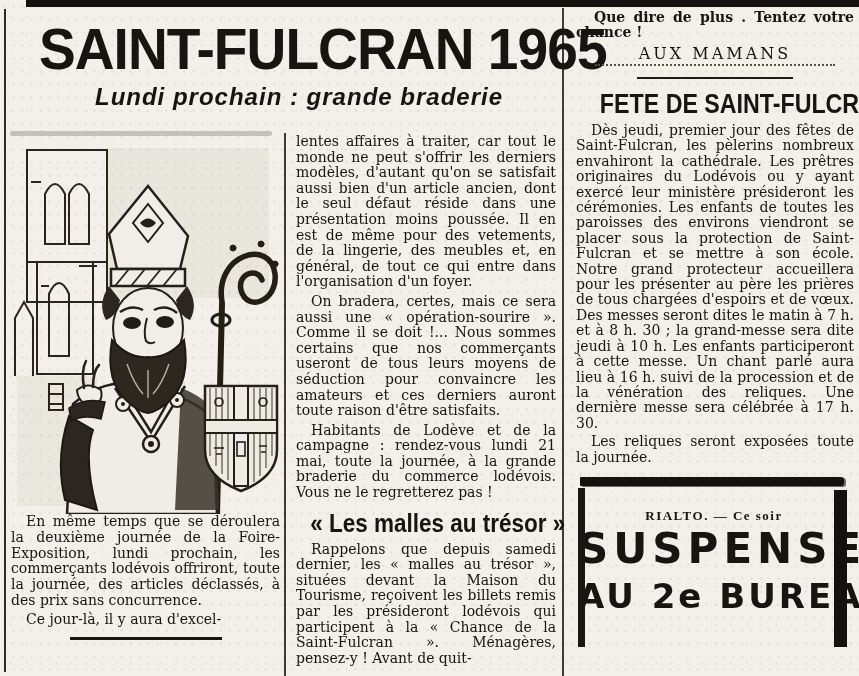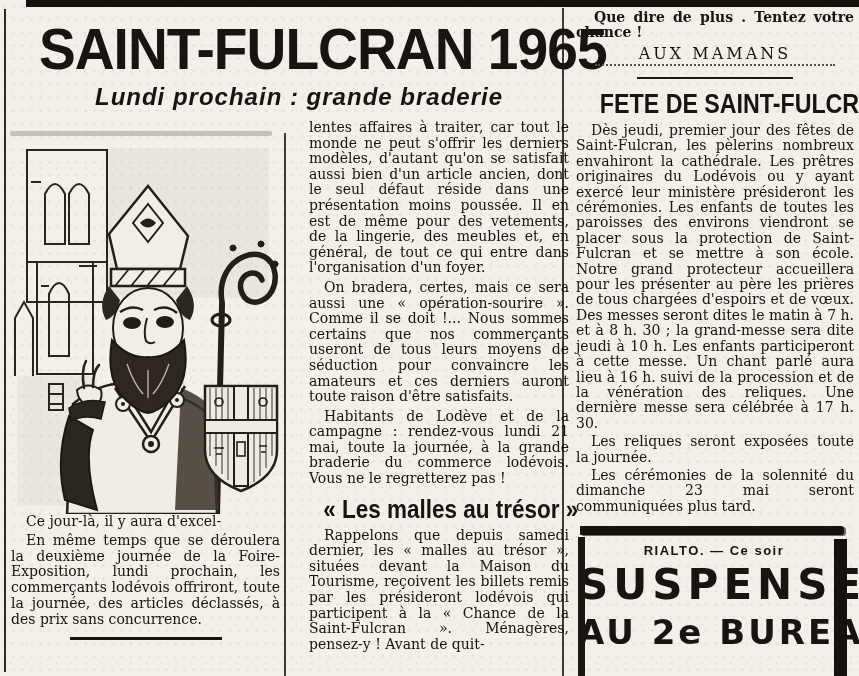--- a/index.html
+++ b/index.html
@@ -41,21 +41,21 @@
     letter-spacing:1px;white-space:nowrap;
   }
 
   
   .col p{margin:0 0 3px 0;text-align:justify;}
   .col p.ind{text-indent:15px;}
   #left-col{position:absolute;left:11px;top:136px;width:269px;font-size:14px;line-height:15.8px;}
   #left-col .illus{display:block;width:268px;height:378px;}
   .end-rule{width:152px;height:3px;background:#181411;margin:9px auto 0 auto;}
 
-  #mid-col{position:absolute;left:296px;top:120px;width:260px;font-size:14px;line-height:15.6px;margin-left:13px;}
+  #mid-col{position:absolute;left:296px;top:134px;width:260px;font-size:14px;line-height:15.6px;}
   #mid-col p{margin-bottom:4px;}
   .malles-head{
     margin:10px 0 6px 0;text-align:center;
     font-family:"Liberation Sans", sans-serif;font-weight:700;font-size:25px;line-height:1;
     white-space:nowrap;
   }
   .malles-head > span{display:inline-block;transform:scaleX(.9);}
 
   #right-col{position:absolute;left:576px;top:10px;width:278px;font-size:14px;line-height:15.4px;}
   .teaser{font-weight:bold;text-indent:18px;margin:8px 0 1px 0;}
@@ -71,21 +71,21 @@
     font-family:"Liberation Sans", sans-serif;font-weight:900;font-size:27px;line-height:1;
     white-space:nowrap;
   }
   .fete-head > span{display:inline-block;transform:scaleX(.86);letter-spacing:0;}
 
   
   .ad-box{position:relative;margin-top:12px;margin-left:2px;width:272px;height:140px;}
   .ad-topbar{height:9px;background:#14110e;margin:0 6px 0 2px;border-radius:1px 3px 3px 1px;box-shadow:2px 1px 0 rgba(20,17,14,.6);}
   .ad-left-bar{position:absolute;left:0;top:11px;bottom:-30px;width:7px;background:#1a1713;}
   .ad-right-bar{position:absolute;right:3px;top:13px;bottom:-30px;width:13px;background:#14110e;}
-  .ad-venue{margin-top:8px;text-align:center;font-family:Liberation Sans, sans-serif;font-weight:bold;font-size:13px;letter-spacing:1.5px;}
+  .ad-venue{margin-top:22px;text-align:center;font-family:Liberation Serif, serif;font-weight:bold;font-size:13px;letter-spacing:1.5px;}
   .ad-title{margin-top:5px;text-align:center;font-family:"DejaVu Sans",sans-serif;font-weight:900;font-size:42px;line-height:1;letter-spacing:5px;}
   .ad-sub{margin-top:9px;text-align:center;font-family:"DejaVu Sans",sans-serif;font-weight:900;font-size:34px;line-height:1;letter-spacing:3px;white-space:nowrap;}
 </style>
 <title>SAINT-FULCRAN 1965</title></head>
 <body>
 
 <div id="page">
 
   <div class="top-bar"></div>
   <div class="left-border"></div>
@@ -188,42 +188,41 @@
           <line x1="261" y1="252" x2="261" y2="320"></line>
         </g>
         <rect x="223" y="250" width="14" height="100" fill="#eeebe2" stroke="#241f19" stroke-width="2"></rect>
         <rect x="194" y="284" width="72" height="13" fill="#eeebe2" stroke="#241f19" stroke-width="2"></rect>
         <circle cx="208" cy="266" r="4" fill="none" stroke="#241f19" stroke-width="1.6"></circle>
         <circle cx="252" cy="266" r="4" fill="none" stroke="#241f19" stroke-width="1.6"></circle>
         <path d="M203 312 h10 M205 318 h6 M248 310 h8 M250 316 h5" stroke="#241f19" stroke-width="1.6"></path>
         <rect x="226" y="306" width="8" height="14" fill="none" stroke="#241f19" stroke-width="1.6"></rect>
       </g>
     </svg>
+    <p class="ind">En même temps que se déroulera la deuxième journée de la Foire-Exposition, lundi prochain, les commerçants lodévois offriront, toute la journée, des articles déclassés, à des prix sans concurrence.</p>
     <p class="ind">Ce jour-là, il y aura d'excel-</p>
-    <p class="ind">En même temps que se déroulera la deuxième journée de la Foire-Exposition, lundi prochain, les commerçants lodévois offriront, toute la journée, des articles déclassés, à des prix sans concurrence.</p>
     <div class="end-rule"></div>
   </section>
 
   <section id="mid-col" class="col">
     <p>lentes affaires à traiter, car tout le monde ne peut s'offrir les derniers modèles, d'autant qu'on se satisfait aussi bien d'un article ancien, dont le seul défaut réside dans une présentation moins poussée. Il en est de même pour des vetements, de la lingerie, des meubles et, en général, de tout ce qui entre dans l'organisation d'un foyer.</p>
     <p class="ind">On bradera, certes, mais ce sera aussi une « opération-sourire ». Comme il se doit !... Nous sommes certains que nos commerçants useront de tous leurs moyens de séduction pour convaincre les amateurs et ces derniers auront toute raison d'être satisfaits.</p>
     <p class="ind">Habitants de Lodève et de la campagne : rendez-vous lundi 21 mai, toute la journée, à la grande braderie du commerce lodévois. Vous ne le regretterez pas !</p>
     <h3 class="malles-head"><span>« Les malles au trésor »</span></h3>
     <p class="ind">Rappelons que depuis samedi dernier, les « malles au trésor », situées devant la Maison du Tourisme, reçoivent les billets remis par les présideront lodévois qui participent à la « Chance de la Saint-Fulcran ». Ménagères, pensez-y ! Avant de quit-</p>
   </section>
 
   <section id="right-col" class="col">
     <p class="teaser">Que dire de plus .  Tentez votre chance !</p>
     <h4 class="aux-head">AUX MAMANS</h4>
     <div class="dotted-rule"></div>
     <div class="solid-rule"></div>
     <h3 class="fete-head"><span>FETE DE SAINT-FULCRAN</span></h3>
     <p class="ind">Dès jeudi, premier jour des fêtes de Saint-Fulcran, les pèlerins nombreux envahiront la cathédrale. Les prêtres originaires du Lodévois ou y ayant exercé leur ministère présideront les cérémonies. Les enfants de toutes les paroisses des environs viendront se placer sous la protection de Saint-Fulcran et se mettre à son école. Notre grand protecteur accueillera pour les présenter au père les prières de tous chargées d'espoirs et de vœux. Des messes seront dites le matin à 7 h. et à 8 h. 30 ; la grand-messe sera dite jeudi à 10 h. Les enfants participeront à cette messe. Un chant parlé aura lieu à 16 h. suivi de la procession et de la vénération des reliques. Une dernière messe sera célébrée à 17 h. 30.</p>
     <p class="ind">Les reliques seront exposées toute la journée.</p>
-    <p class="ind">Les cérémonies de la solennité du dimanche 23 mai seront communiquées plus tard.</p>
 
     <div class="ad-box">
       <div class="ad-topbar"></div>
       <div class="ad-left-bar"></div>
       <div class="ad-right-bar"></div>
       <div class="ad-venue">RIALTO. — Ce soir</div>
       <div class="ad-title">SUSPENSE</div>
       <div class="ad-sub">AU 2e BUREAU</div>
     </div>
   </section>

